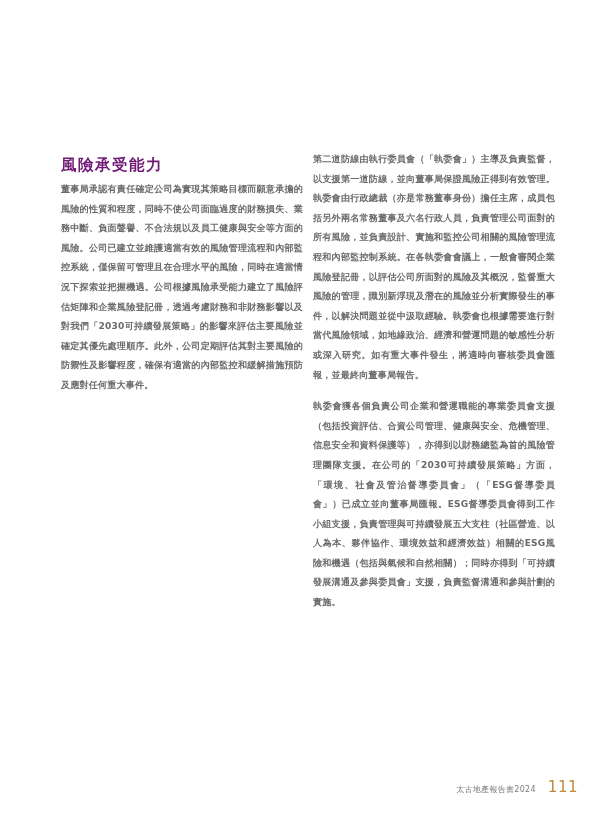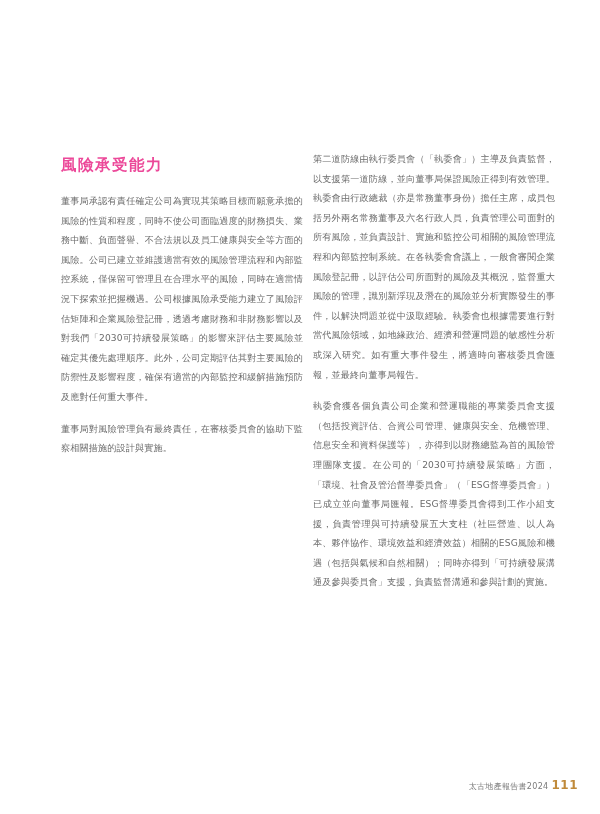--- a/index.html
+++ b/index.html
@@ -2,34 +2,33 @@
 <html><head>
 <meta charset="utf-8">
 <style>
   html, body { margin: 0; padding: 0; background: #ffffff; }
   body { width: 600px; height: 814px; position: relative; overflow: hidden;
          font-family: "DejaVu Sans", "Liberation Sans", sans-serif; }
   .col { position: absolute; width: 242px; color: #6b6b6b; font-size: 9.1px;
          line-height: 19.6px; text-align: justify; letter-spacing: 0.15px; }
   .col-left { left: 61px; top: 150px; }
   .col-right { left: 313px; top: 150px; }
-  .title { color: #ec4899; font-size: 15.5px; font-weight: bold; line-height: 20px;
-           letter-spacing: 1.5px; margin: 5px 0 17px 0; }
-  .para { margin: 0 0 12px 0; }
-  .footer { position: absolute; top: 778px; right: 22px; display: flex; align-items: baseline; gap: 3px; }
+  .title { color: #701a75; font-size: 15.5px; font-weight: bold; line-height: 20px;
+           letter-spacing: 1.5px; margin: 5px 0 5px 0; }
+  .para { margin: 0 0 12px 0; font-weight: bold; }
+  .footer { position: absolute; top: 778px; right: 22px; display: flex; align-items: baseline; gap: 12px; }
   .footer-text { color: #7a7a7a; font-size: 8px; letter-spacing: 0.3px; }
-  .page-num { color: #c08a3a; font-size: 12px; letter-spacing: 0.5px; font-weight: bold; }
+  .page-num { color: #c08a3a; font-size: 15px; letter-spacing: 0.5px; }
 </style>
 </head>
 <body>
 
 <div class="col col-left">
   <div class="title">風險承受能力</div>
   <p class="para">董事局承認有責任確定公司為實現其策略目標而願意承擔的風險的性質和程度，同時不使公司面臨過度的財務損失、業務中斷、負面聲譽、不合法規以及員工健康與安全等方面的風險。公司已建立並維護適當有效的風險管理流程和內部監控系統，僅保留可管理且在合理水平的風險，同時在適當情況下探索並把握機遇。公司根據風險承受能力建立了風險評估矩陣和企業風險登記冊，透過考慮財務和非財務影響以及對我們「2030可持續發展策略」的影響來評估主要風險並確定其優先處理順序。此外，公司定期評估其對主要風險的防禦性及影響程度，確保有適當的內部監控和緩解措施預防及應對任何重大事件。</p>
-  <p class="para">董事局對風險管理負有最終責任，在審核委員會的協助下監察相關措施的設計與實施。</p>
 </div>
 
 <div class="col col-right">
   <p class="para">第二道防線由執行委員會（「執委會」）主導及負責監督，以支援第一道防線，並向董事局保證風險正得到有效管理。執委會由行政總裁（亦是常務董事身份）擔任主席，成員包括另外兩名常務董事及六名行政人員，負責管理公司面對的所有風險，並負責設計、實施和監控公司相關的風險管理流程和內部監控制系統。在各執委會會議上，一般會審閱企業風險登記冊，以評估公司所面對的風險及其概況，監督重大風險的管理，識別新浮現及潛在的風險並分析實際發生的事件，以解決問題並從中汲取經驗。執委會也根據需要進行對當代風險領域，如地緣政治、經濟和營運問題的敏感性分析或深入研究。如有重大事件發生，將適時向審核委員會匯報，並最終向董事局報告。</p>
   <p class="para">執委會獲各個負責公司企業和營運職能的專業委員會支援（包括投資評估、合資公司管理、健康與安全、危機管理、信息安全和資料保護等），亦得到以財務總監為首的風險管理團隊支援。在公司的「2030可持續發展策略」方面，「環境、社會及管治督導委員會」（「ESG督導委員會」）已成立並向董事局匯報。ESG督導委員會得到工作小組支援，負責管理與可持續發展五大支柱（社區營造、以人為本、夥伴協作、環境效益和經濟效益）相關的ESG風險和機遇（包括與氣候和自然相關）；同時亦得到「可持續發展溝通及參與委員會」支援，負責監督溝通和參與計劃的實施。</p>
 </div>
 
 <div class="footer">
   <span class="footer-text">太古地產報告書2024</span>
   <span class="page-num">111</span>

